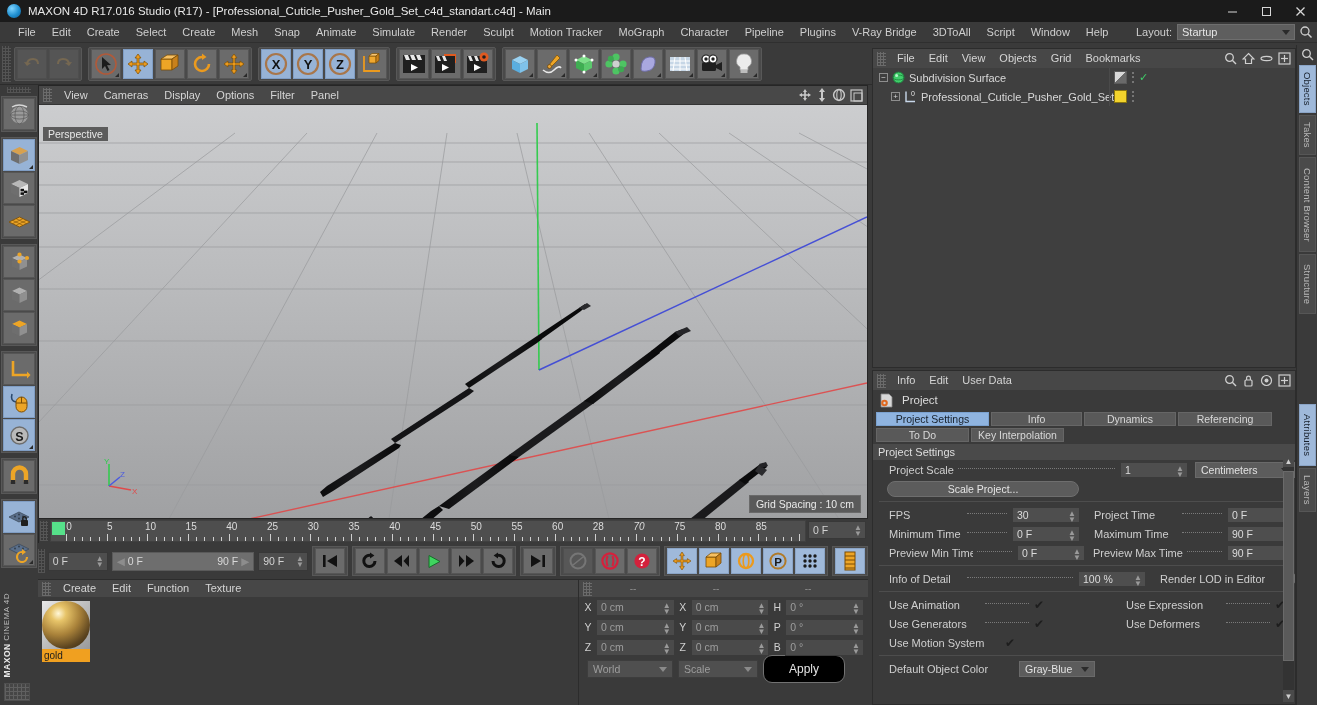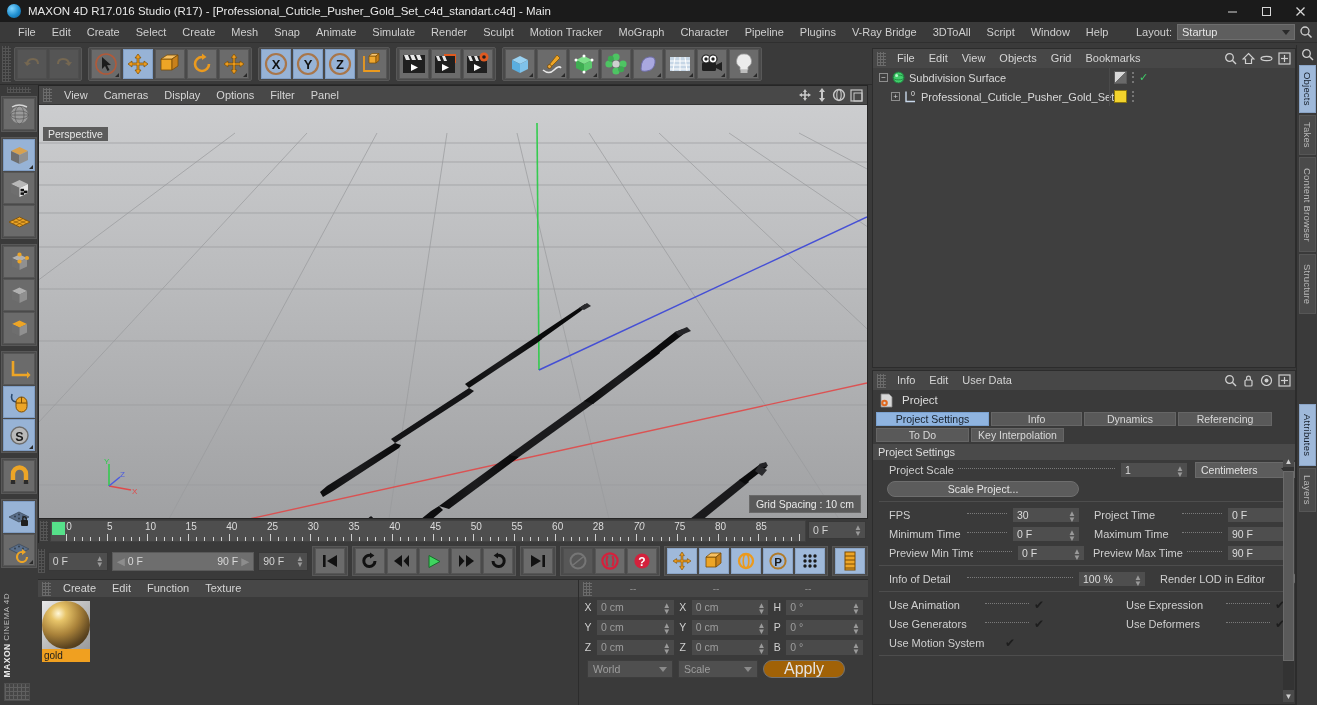--- a/index.html
+++ b/index.html
@@ -144,22 +144,22 @@
             color:#8e8e8e; }
   .cdrow { display:flex; align-items:center; height:20px; padding:0 4px; gap:3px; }
   .cdlab { width:10px; font-size:10.5px; color:#d0d0d0; text-align:center; }
   .cdfield { flex:1; height:17px; background:#4a4a4a; border:1px solid #3a3a3a; position:relative;
              display:flex; align-items:center; padding:0 4px; font-size:10.5px; color:#9e9e9e; }
   .cdsel { height:18px; background:#4f4f4f; border:1px solid #3d3d3d; position:relative;
            display:flex; align-items:center; padding:0 5px; font-size:10.5px; color:#9e9e9e; }
   .cdsel .caret { position:absolute; right:5px; top:6px; width:0; height:0;
                   border-left:4px solid transparent; border-right:4px solid transparent;
                   border-top:5px solid #8a8a8a; }
-  .cdapply { height:18px; background:#a16207; border:1px solid #727272; border-radius:9px;
-             display:flex; align-items:center; justify-content:center; font-size:16px; color:#e4e4e4; }
+  .cdapply { height:28px; background:#000000; border:1px solid #727272; border-radius:9px;
+             display:flex; align-items:center; justify-content:center; font-size:12px; color:#e4e4e4; }
 
   
   .objmgr { position:absolute; left:872px; top:48px; width:424px; height:320px; background:#3a3a3a;
             border:1px solid #2c2c2c; }
   .ommenu { height:19px; background:#474747; display:flex; align-items:center; position:relative; }
   .ommenu .mi { padding:0 7px; line-height:19px; font-size:11px; color:#d5d5d5; }
   .omicons { position:absolute; right:4px; top:3px; display:flex; gap:5px; align-items:center; }
   .omtree { position:absolute; left:0; top:19px; right:0; bottom:0; background:#3f3f3f; }
   .omrow { height:19px; display:flex; align-items:center; position:relative; font-size:11px;
            color:#d8d8d8; padding-left:6px; }
@@ -1313,20 +1313,27 @@
       <span class="check" style="width:20px">✔</span>
     </div>
 
     <div class="amrow" style="padding-left:16px">
       <span class="amlab" style="width:110px">Use Motion System</span>
       <span class="check" style="width:20px;margin-left:6px">✔</span>
     </div>
 
     <div class="divline"></div>
 
+    <div class="amrow" style="padding-left:16px">
+      <span class="amlab" style="width:126px">Default Object Color</span>
+      <div class="amsel" style="width:76px;margin-left:4px">
+        <span>Gray-Blue</span>
+        <span class="caret"></span>
+      </div>
+    </div>
 
 
     <div class="amscroll">
       <div class="amarrow" style="top:0">▲</div>
       <div class="amthumb"></div>
       <div class="amarrow" style="bottom:0">▼</div>
     </div>
   </div>
 
   <div class="vtabs">

